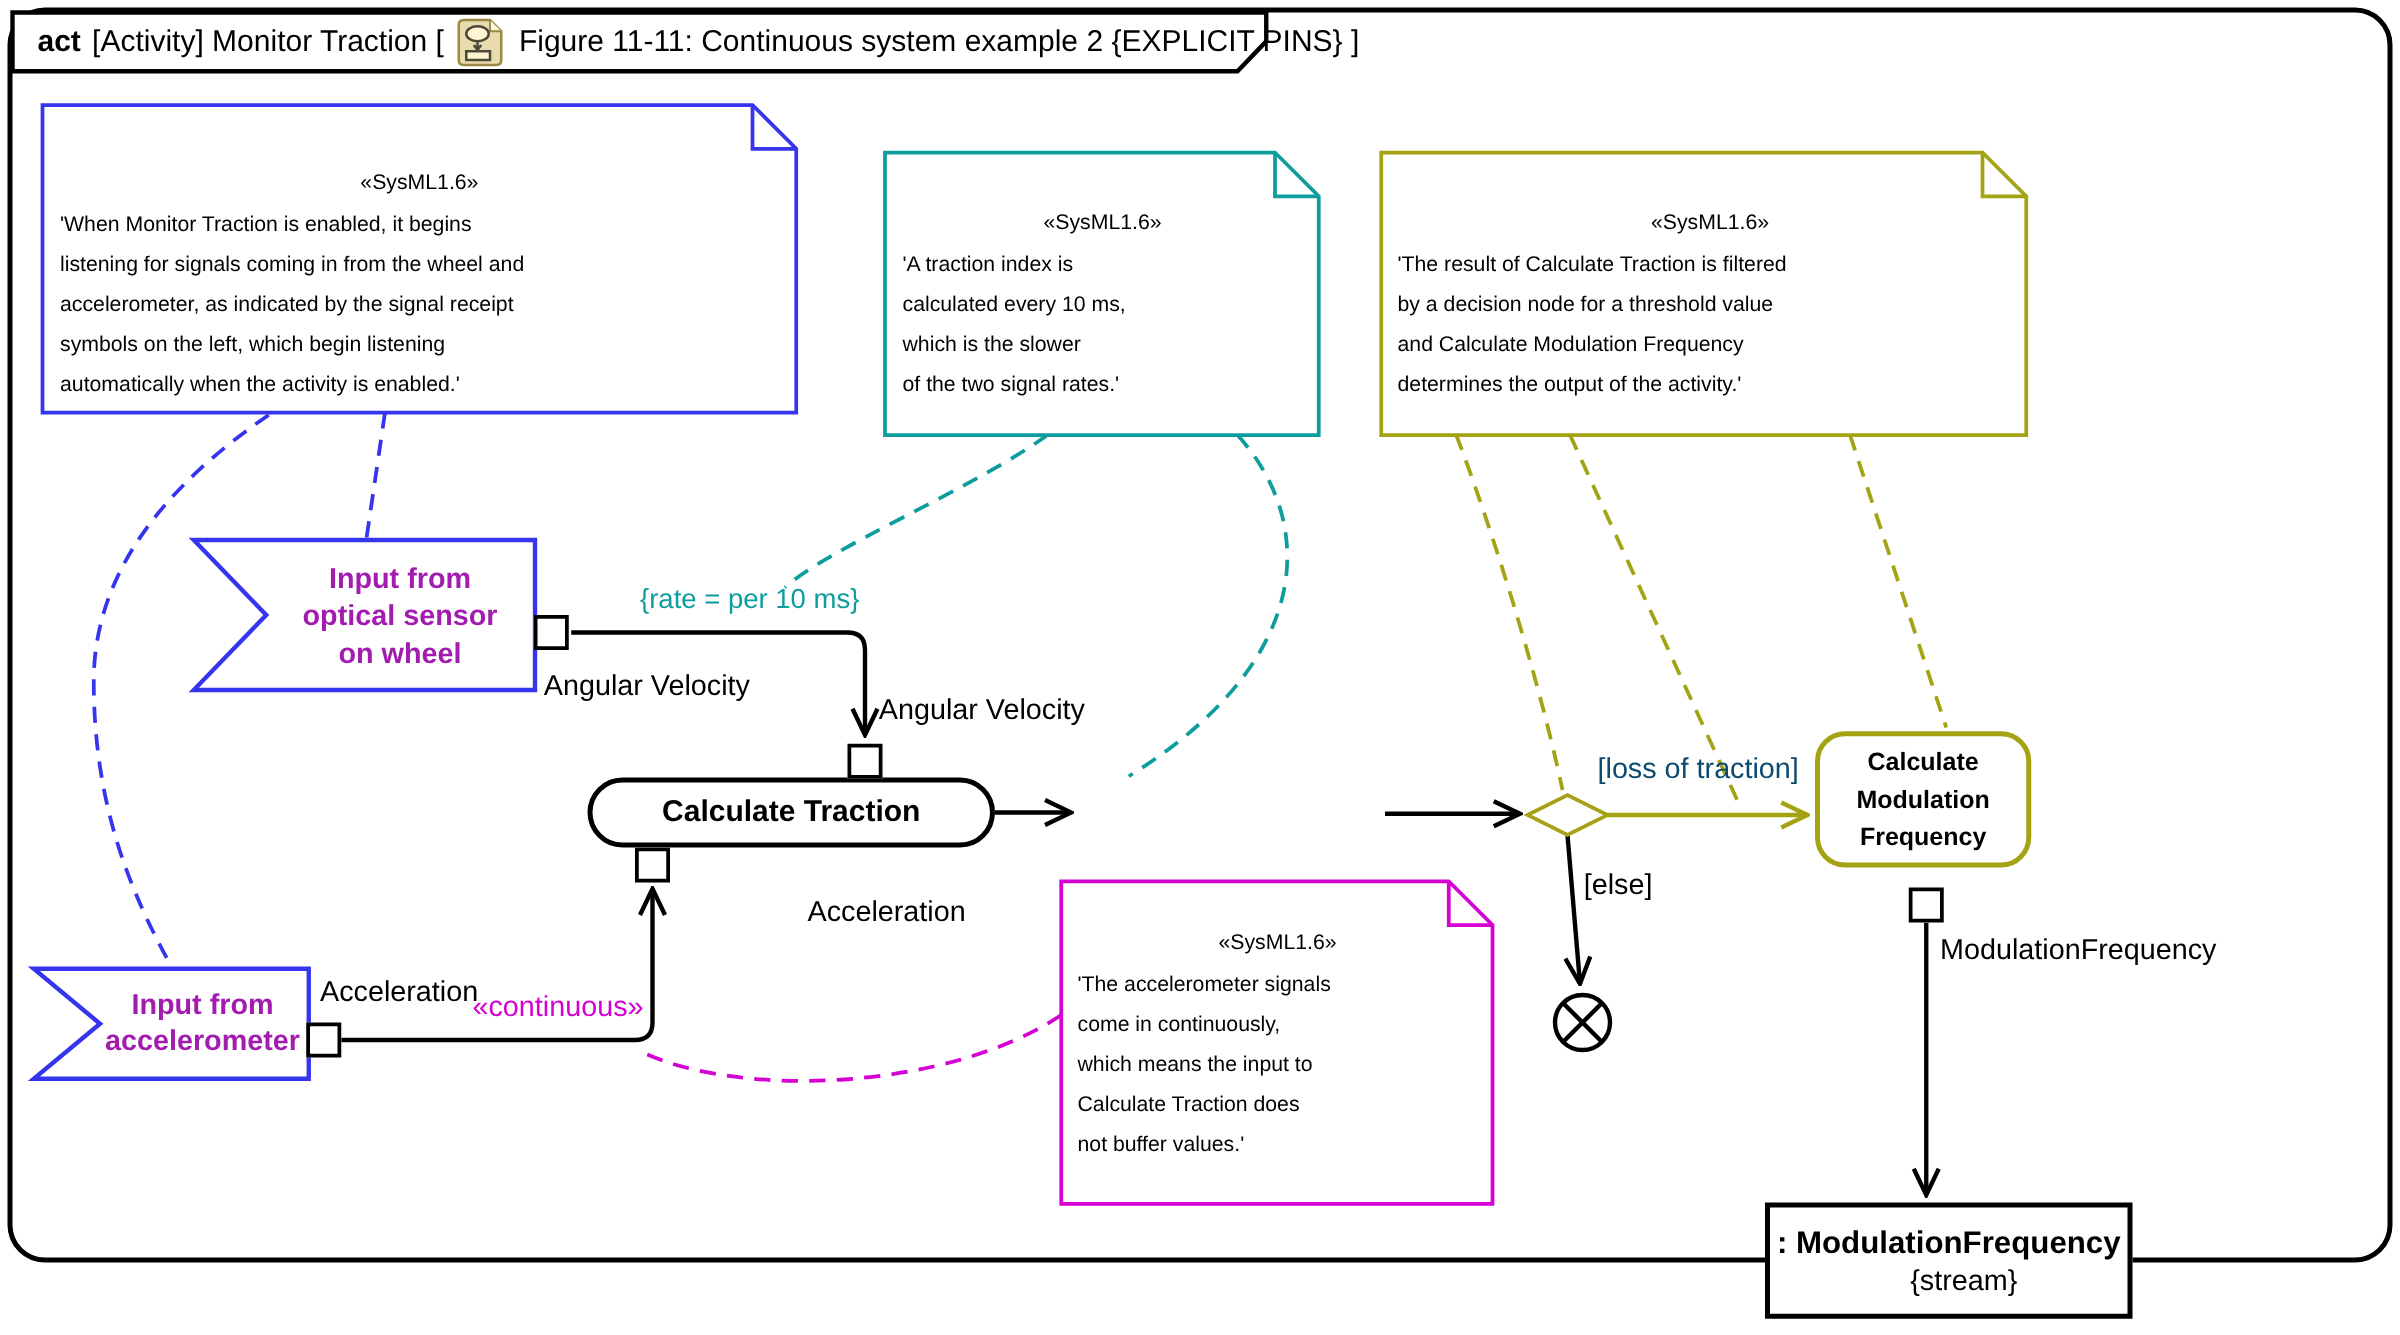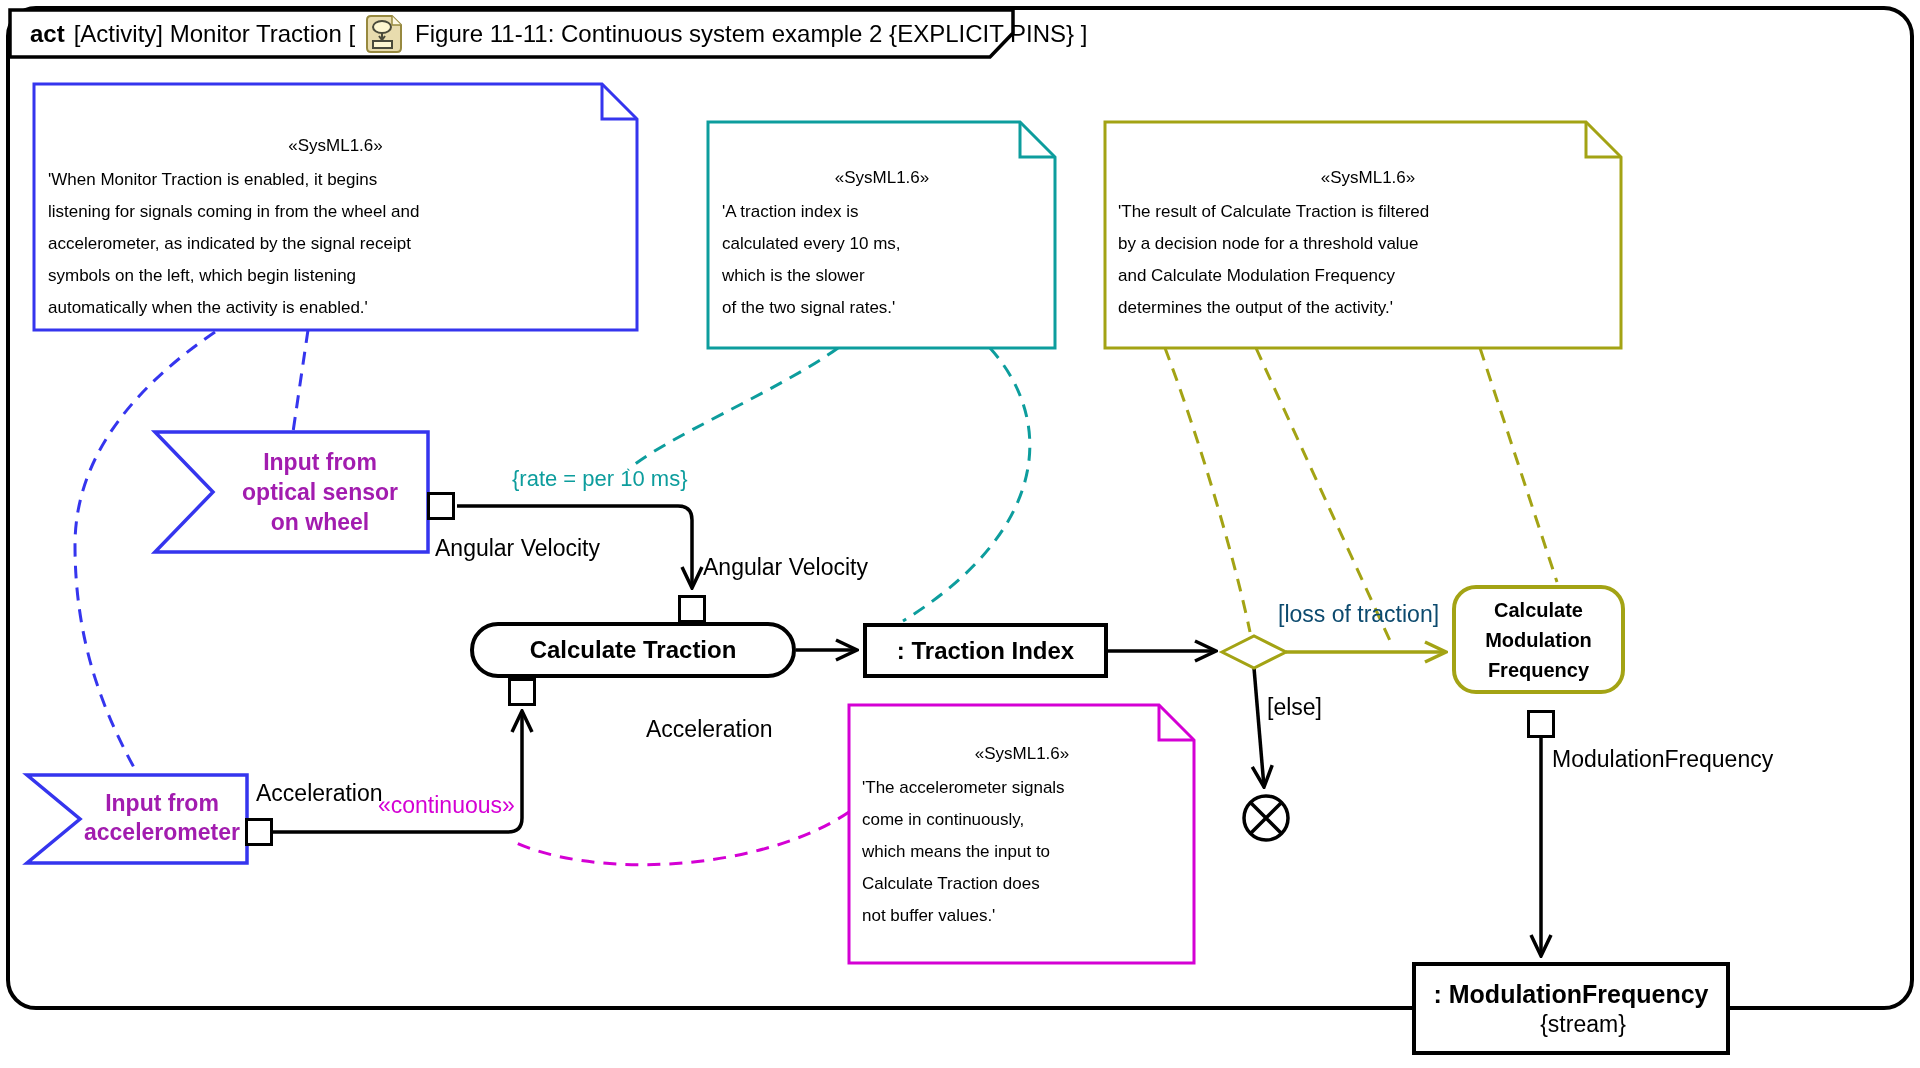--- a/index.html
+++ b/index.html
@@ -21,21 +21,21 @@
   .pin{position:absolute;z-index:3;width:28px;height:28px;background:#fff;
        border:3px solid #000;box-sizing:border-box;}
   #title-bar{position:absolute;z-index:2;left:30px;top:14px;height:40px;
              display:flex;align-items:center;gap:9px;font-size:24px;color:#000;}
   #ct-node{left:470px;top:622px;width:326px;height:56px;border:4px solid #000;
            border-radius:28px;font-size:24px;font-weight:bold;}
   #ti-node{left:863px;top:623px;width:245px;height:55px;border:4px solid #000;
            font-size:24px;font-weight:bold;}
   #cmf-node{left:1452px;top:585px;width:173px;height:109px;border:4px solid #a3a314;
             border-radius:24px;font-size:20px;font-weight:bold;line-height:30px;}
-  #mf-node{left:1412px;top:962px;width:318px;height:93px;border:4px solid #000;
+  #mf-node{left:1412px;top:962px;width:294px;height:93px;border:4px solid #000;
            flex-direction:column;line-height:30px;}
   #mf-name{font-size:25px;font-weight:bold;}
   #mf-constraint{font-size:23px;margin-left:24px;}
   .signal-text{position:absolute;z-index:2;font-weight:bold;font-size:23px;
                text-align:center;color:#a21caf;}
 </style>
 </head>
 <body>
 
 <div id="canvas">
@@ -145,23 +145,20 @@
 
   <div class="signal-text pre" style="left:200px;top:447px;width:240px;line-height:30px;">Input from
 optical sensor
 on wheel</div>
   <div class="signal-text pre" style="left:72px;top:789px;width:180px;line-height:29px;">Input from
 accelerometer</div>
 
   <div class="node" id="ct-node">
     <span>Calculate Traction</span>
   </div>
-  <div class="node" id="ti-node">
-    <span>: Traction Index</span>
-  </div>
   <div class="node pre" id="cmf-node">
     <span class="pre">Calculate
 Modulation
 Frequency</span>
   </div>
   <div class="node" id="mf-node">
     <div id="mf-name">: ModulationFrequency</div>
     <div id="mf-constraint">{stream}</div>
   </div>
 

